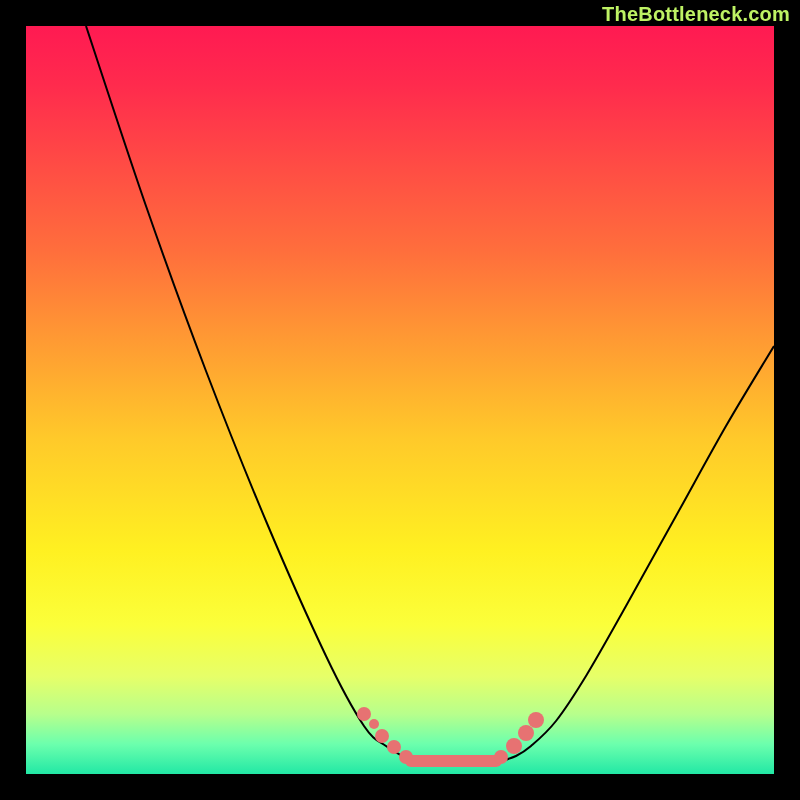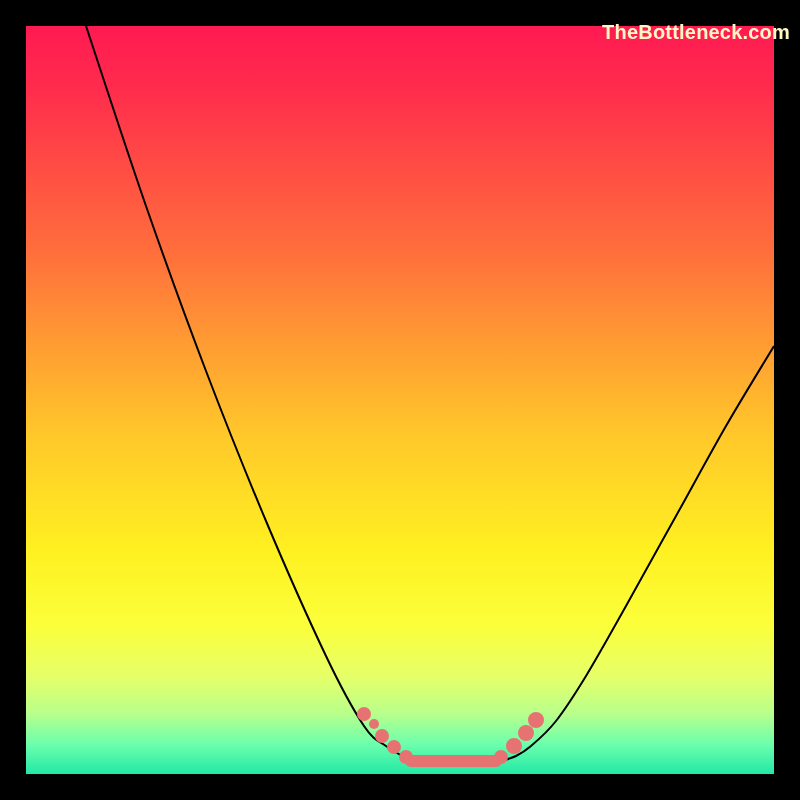--- a/index.html
+++ b/index.html
@@ -33,23 +33,23 @@
       #fff021 70%,
       #fbff3a 80%,
       #e6ff69 87%,
       #b7ff8c 92%,
       #6cffad 96%,
       #22e8a5 100%
     );
   }
   .watermark {
     position: absolute;
-    top: 21px;
+    top: 3px;
     right: 10px;
-    color: #fef9c3;
+    color: #bef264;
     font-size: 20px;
     font-weight: 600;
     letter-spacing: 0.2px;
     z-index: 5;
   }
   svg.overlay {
     position: absolute;
     inset: 0;
     width: 748px;
     height: 748px;

